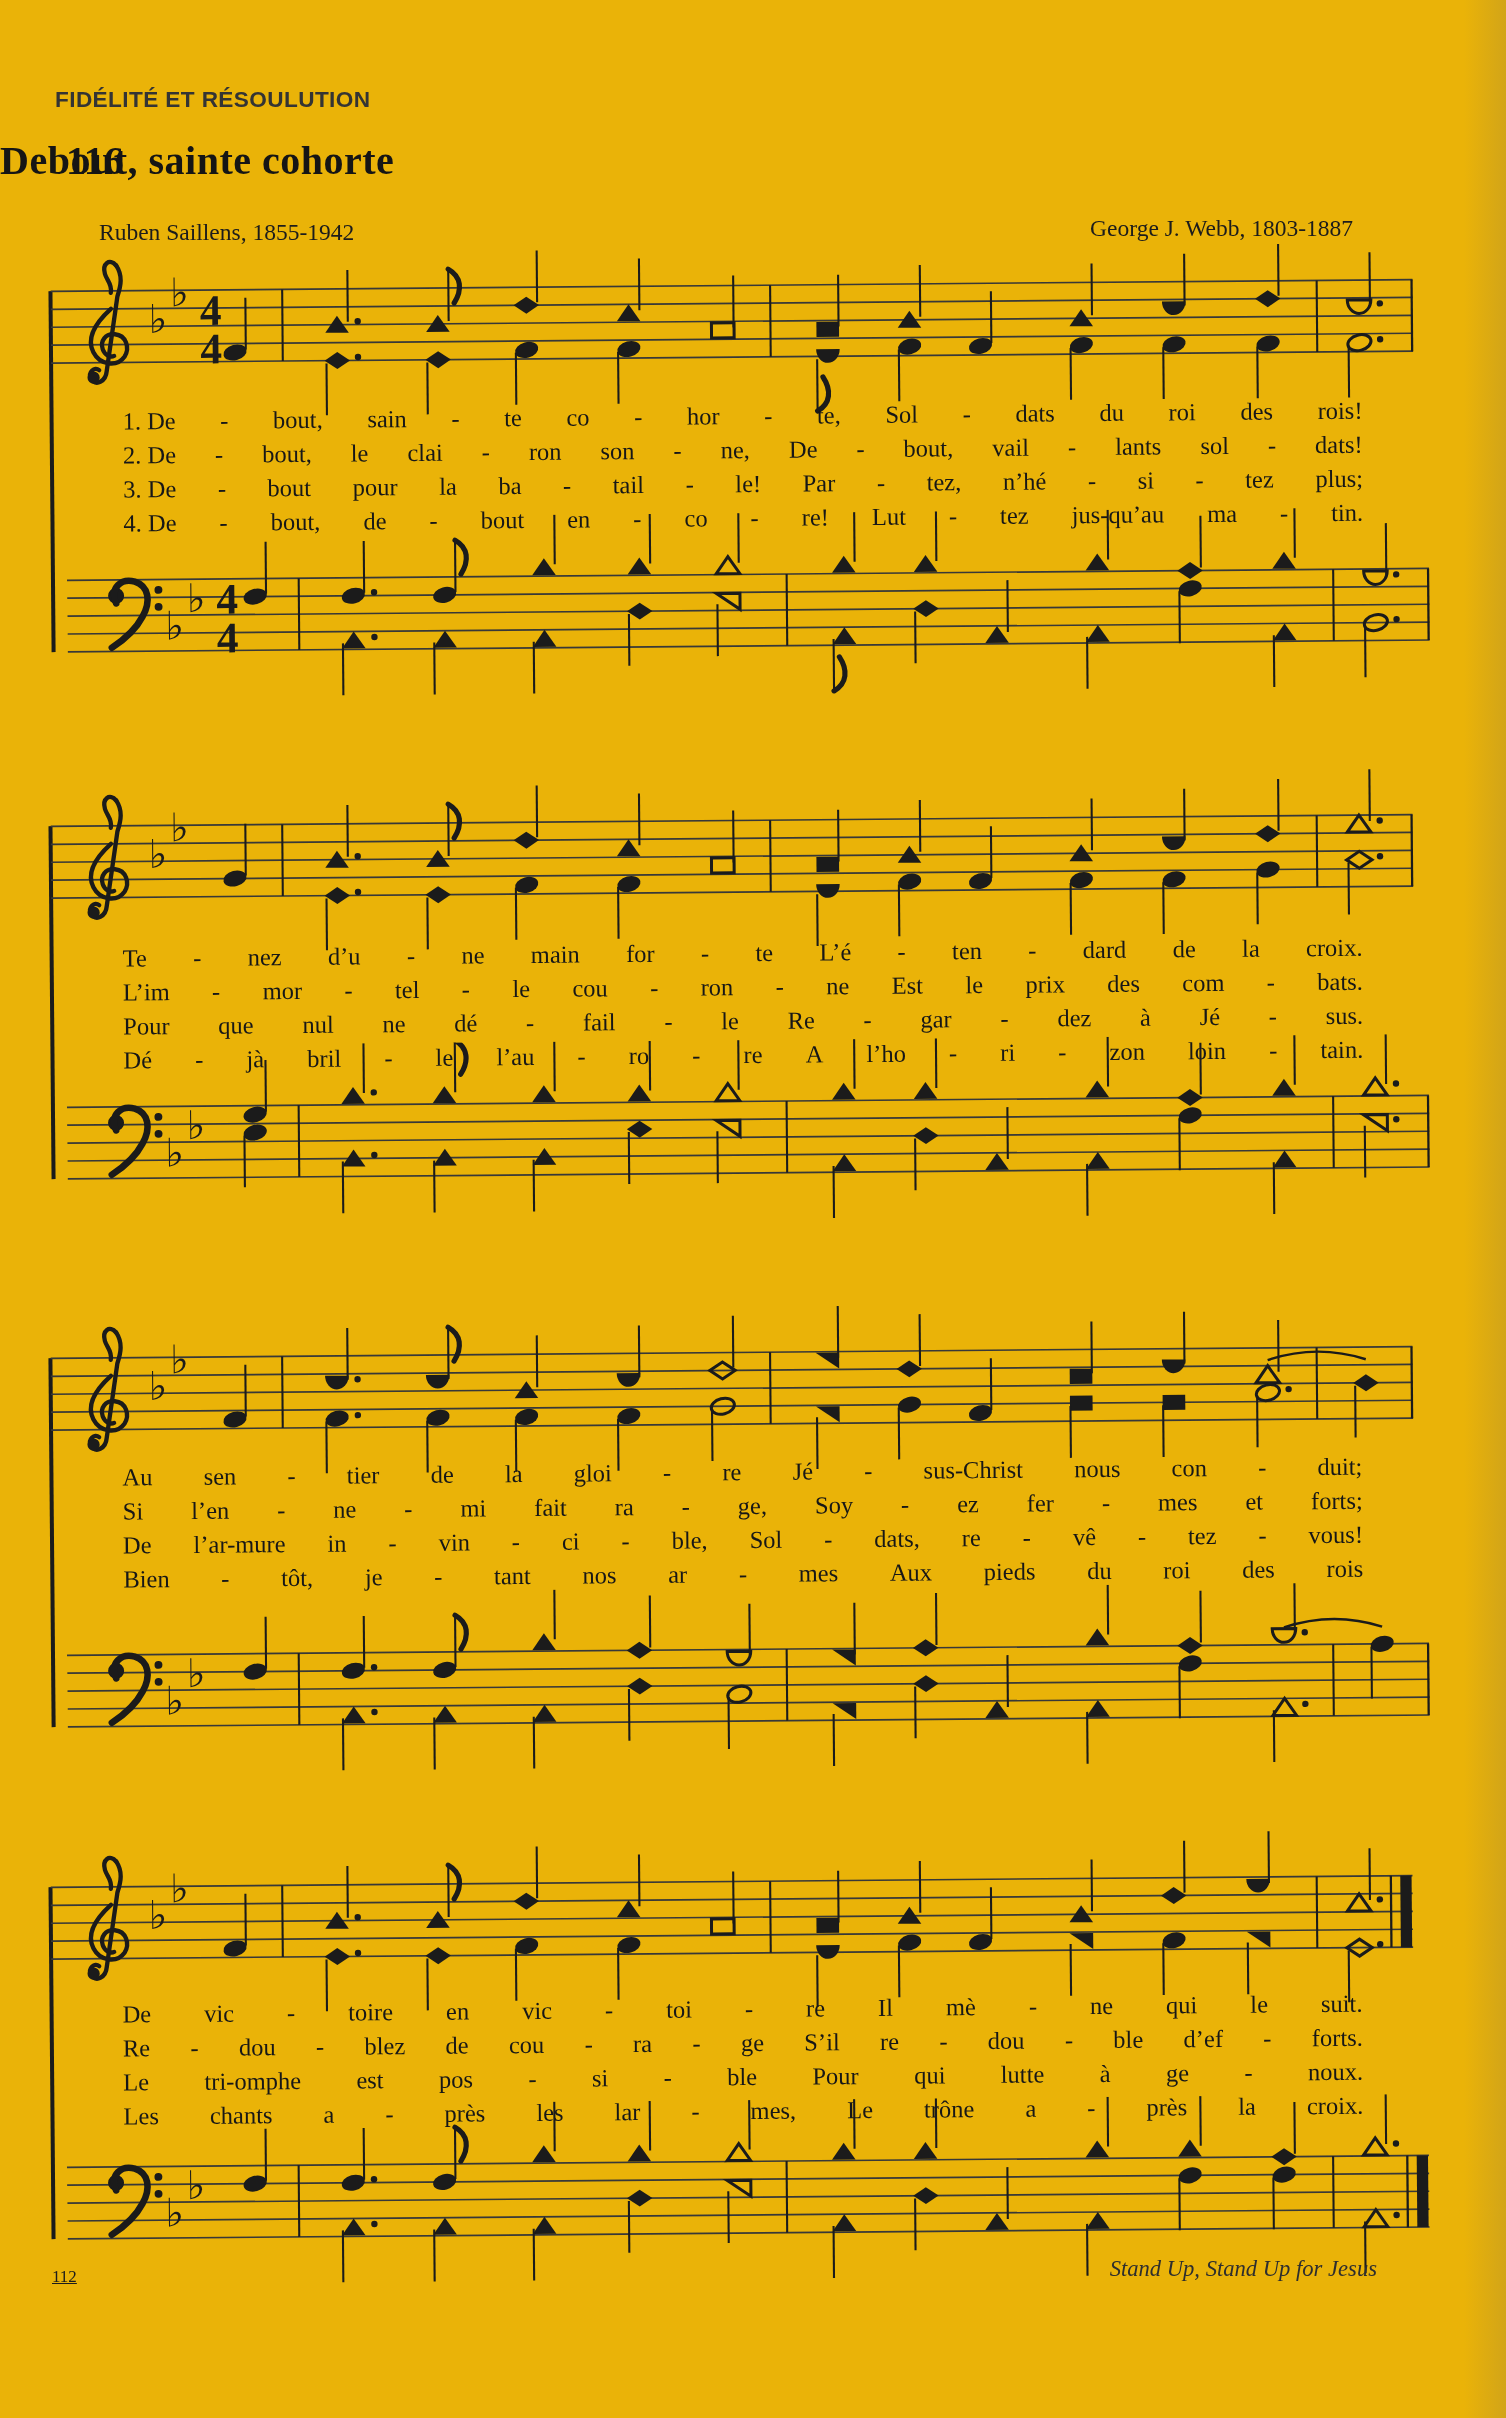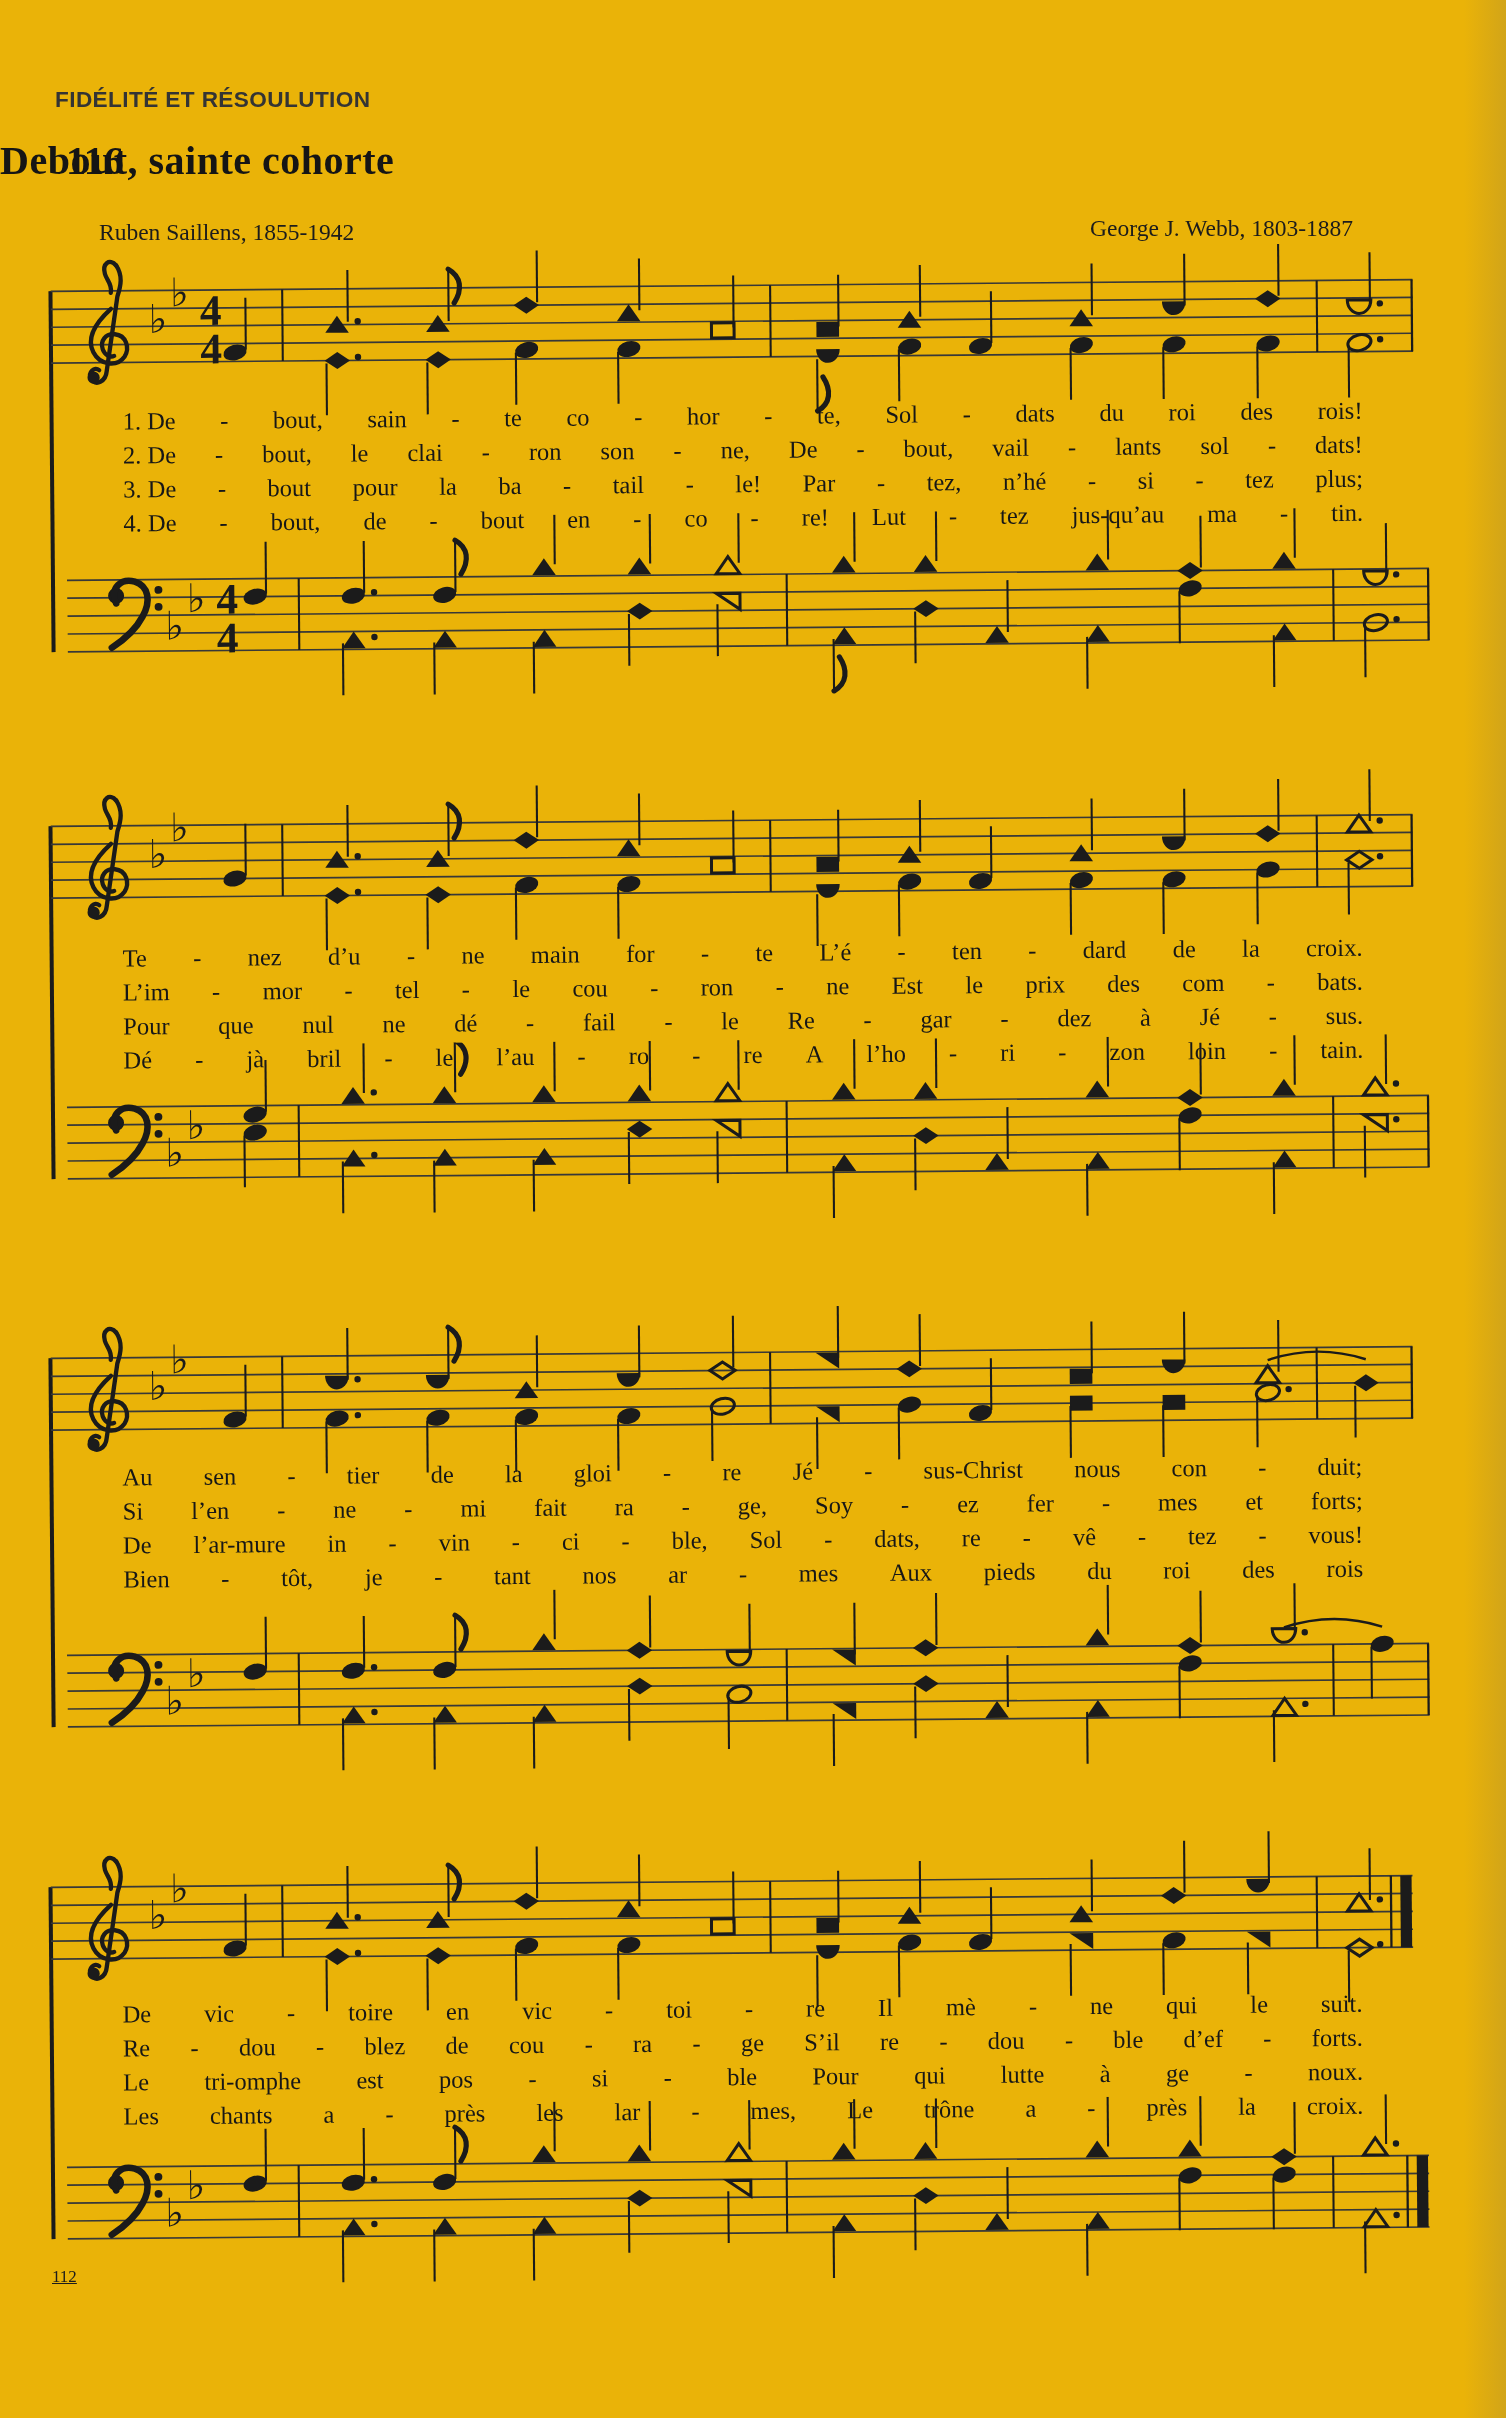--- a/index.html
+++ b/index.html
@@ -943,14 +943,15 @@
           <line x1="1400.62" y1="52.5" x2="1400.62" y2="-2.5" stroke="#1b1b1b" stroke-width="2.2"></line>
           <circle cx="1411.12" cy="52" r="3.4" fill="#1b1b1b"></circle>
           <path d="M 1376.62,140 L 1401.62,140 L 1389.12,122 Z" fill="none" stroke="#1b1b1b" stroke-width="3.2"></path>
           <line x1="1377.62" y1="134.5" x2="1377.62" y2="189.5" stroke="#1b1b1b" stroke-width="2.2"></line>
           <circle cx="1411.12" cy="128" r="3.4" fill="#1b1b1b"></circle>
         </svg>
       </div>
   </section>
 
   <div class="footer-page">112</div>
+  <div class="footer-tune">Stand Up, Stand Up for Jesus</div>
 </div>
 
 
 </body></html>

